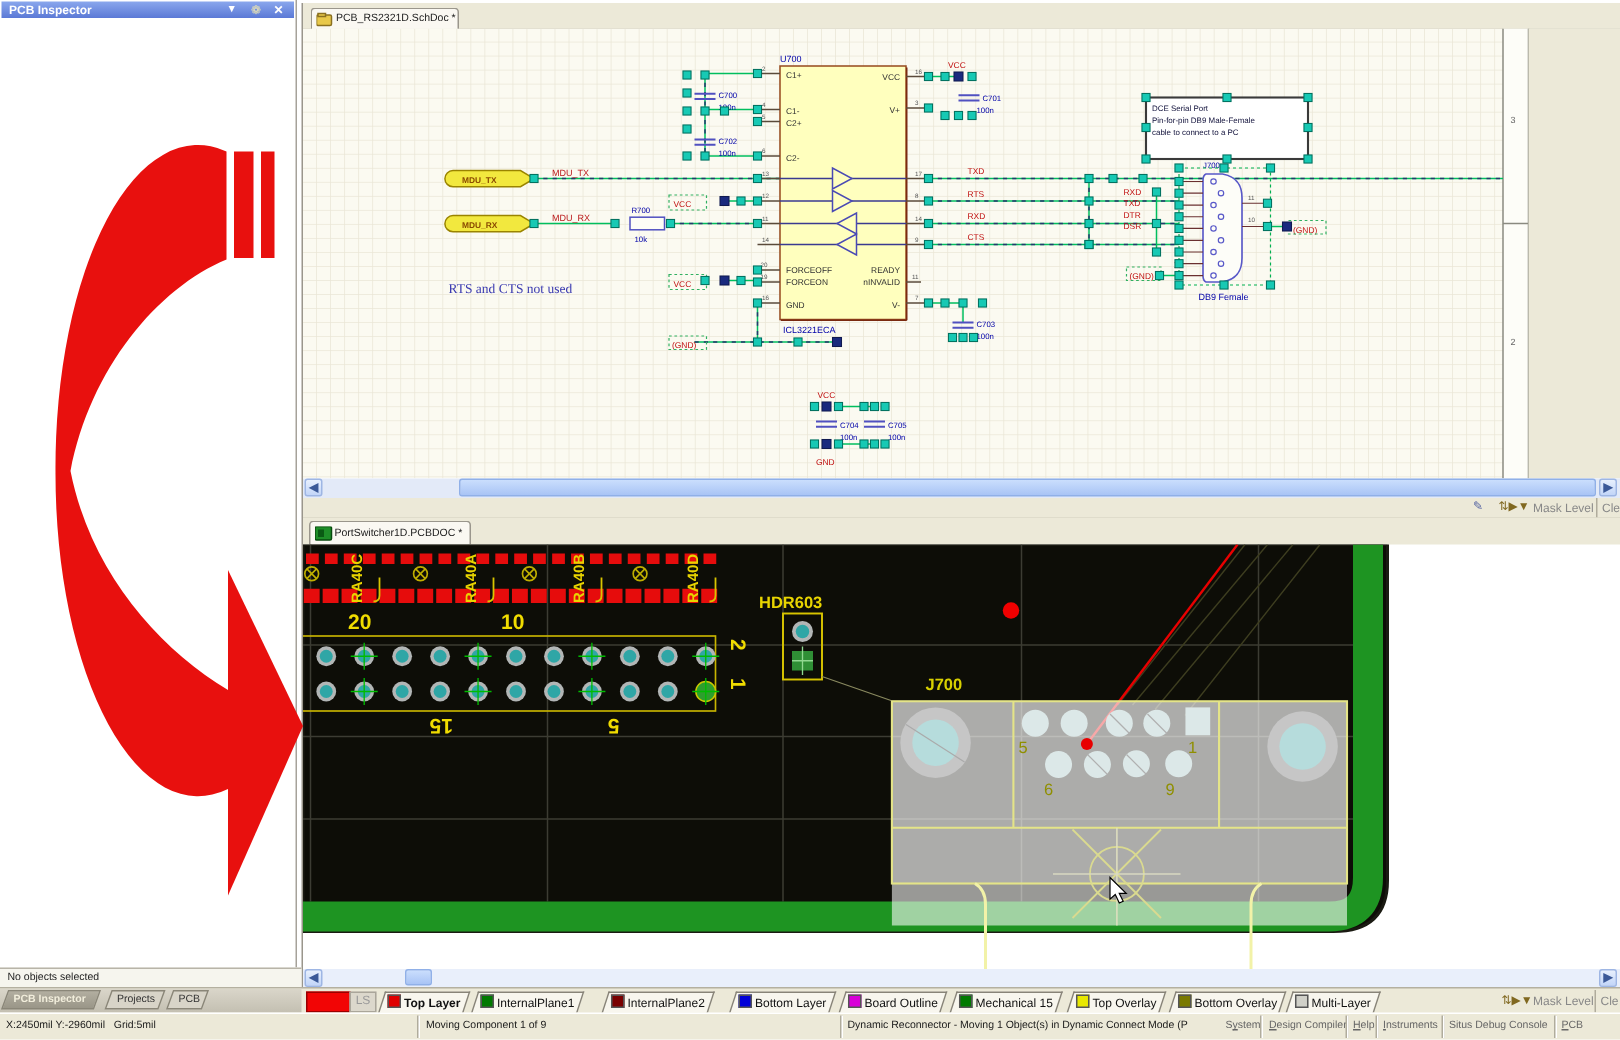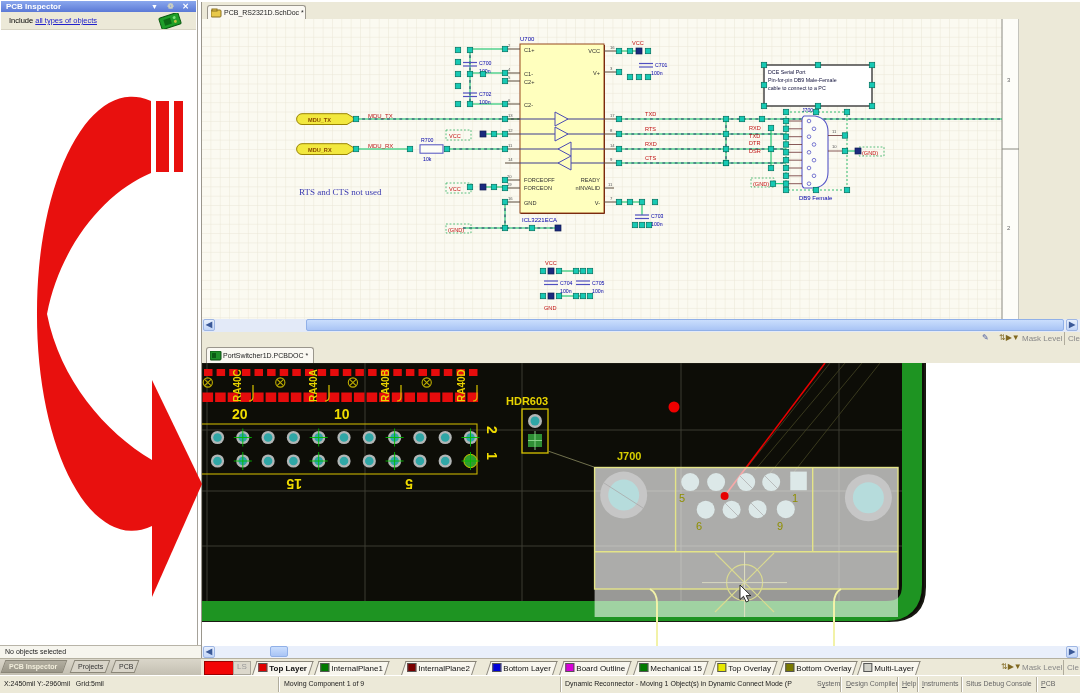--- a/index.html
+++ b/index.html
@@ -43,31 +43,20 @@
 </style></head>
 <body>
 <div id="root">
 
   <div class="abs" id="panel"></div>
   <div class="abs" id="ptitle">
       <span class="t">PCB Inspector</span>
     <span style="position:absolute;right:38px;top:2px;color:#fff;font-size:7px;">▼</span>
     <span style="position:absolute;right:22px;top:1px;color:#F0E8B0;font-size:8px;">❁</span>
     <span style="position:absolute;right:7px;top:1px;color:#fff;font-size:8px;font-weight:bold;">✕</span>
-  </div>
-  <div class="abs" id="pinclude">
-      <span class="t">Include <span class="lnk">all types of objects</span></span>
-    <svg style="position:absolute;right:12px;top:1px" width="28" height="16">
-      <g transform="rotate(-18 14 8)">
-          <rect x="4" y="2" width="20" height="12" rx="1.5" fill="#1E9E28" stroke="#0A5A10"></rect>
-      <rect x="8" y="5" width="7px" height="6" fill="#0C6A14"></rect>
-          <circle cx="19" cy="6" r="1.5" fill="#7ADE7A"></circle>
-          <circle cx="19" cy="10" r="1.5" fill="#C0C040"></circle>
-        </g>
-    </svg>
   </div>
   <div class="abs" id="wedge"></div>
 
   <div class="abs" id="schtabs">
     <div class="doctab" style="left:5px;top:3px;width:97px;height:14px;">
       <svg style="position:absolute;left:3px;top:2px" width="12" height="10">
           <rect x="0" y="2" width="10" height="7" rx="1" fill="#E8C84A" stroke="#8a7020"></rect>
           <rect x="1" y="1" width="5" height="2" fill="#E8C84A" stroke="#8a7020"></rect>
         </svg>
       <span style="position:absolute;left:16px;top:3px;">PCB_RS2321D.SchDoc *</span>

